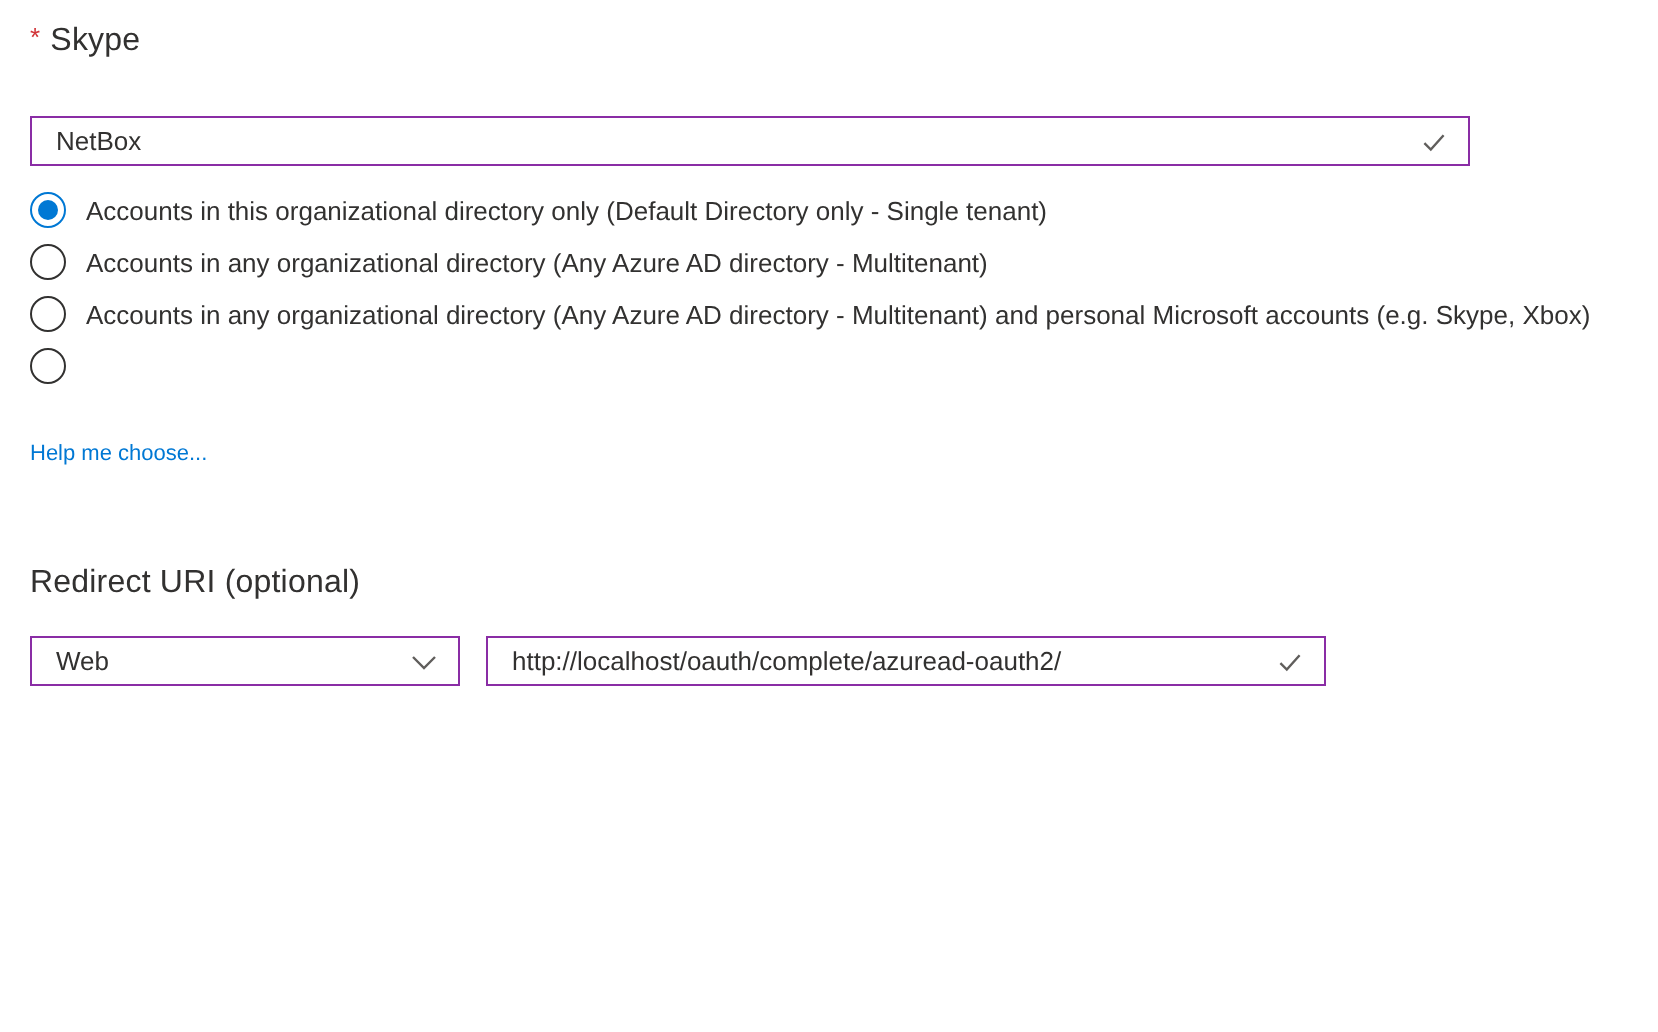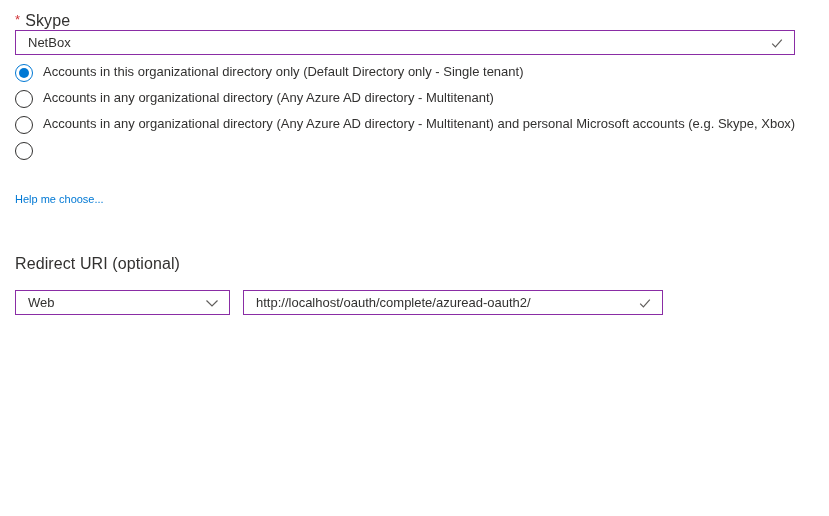--- a/index.html
+++ b/index.html
@@ -62,28 +62,28 @@
     right: 9px;
     top: 50%;
     transform: translateY(-50%);
     width: 16px;
     height: 16px;
     pointer-events: none;
   }
   
   .name-heading { margin-top: 4px; }
   .name-desc { margin-top: 15px; }
-  .name-textbox { margin-top: 0; width: 780px; }
+  .name-textbox { margin-top: 28px; width: 720px; }
   
   .account-title { margin-top: 45px; }
   .account-question { margin-top: 22px; }
   .options { margin-top: 9px; }
   .option-row {
     display: flex;
-    align-items: flex-start;
+    align-items: center;
     height: 26px;
     cursor: pointer;
   }
   .radio {
     width: 18px;
     height: 18px;
     border-radius: 50%;
     border: 1px solid #323130;
     background: #fff;
     flex: 0 0 18px;

